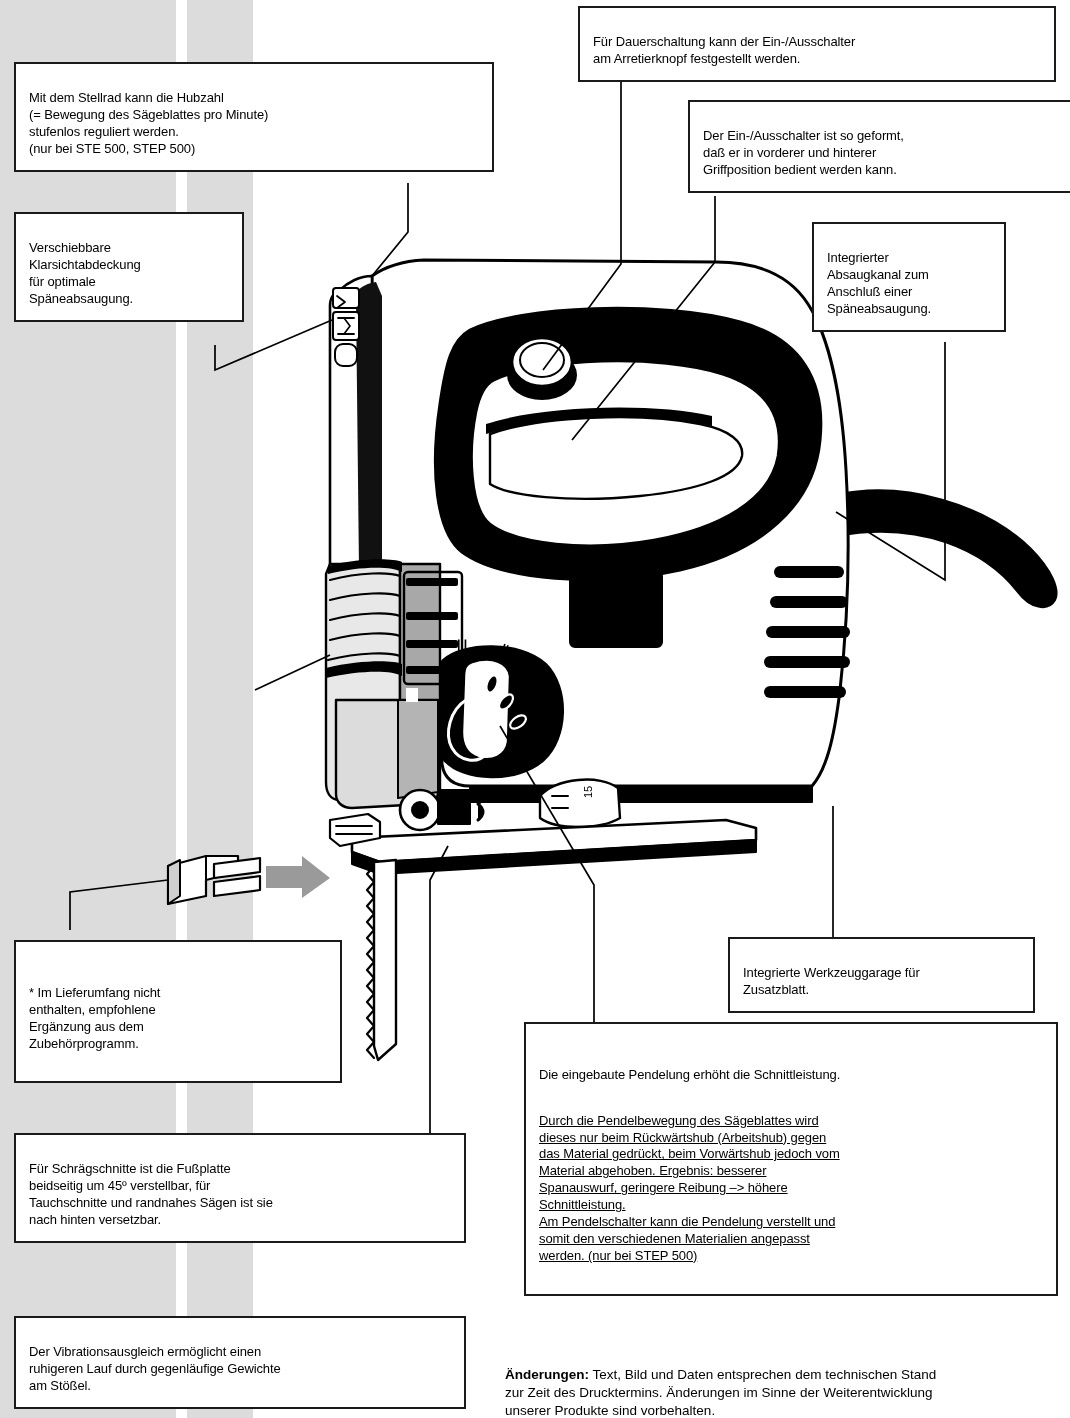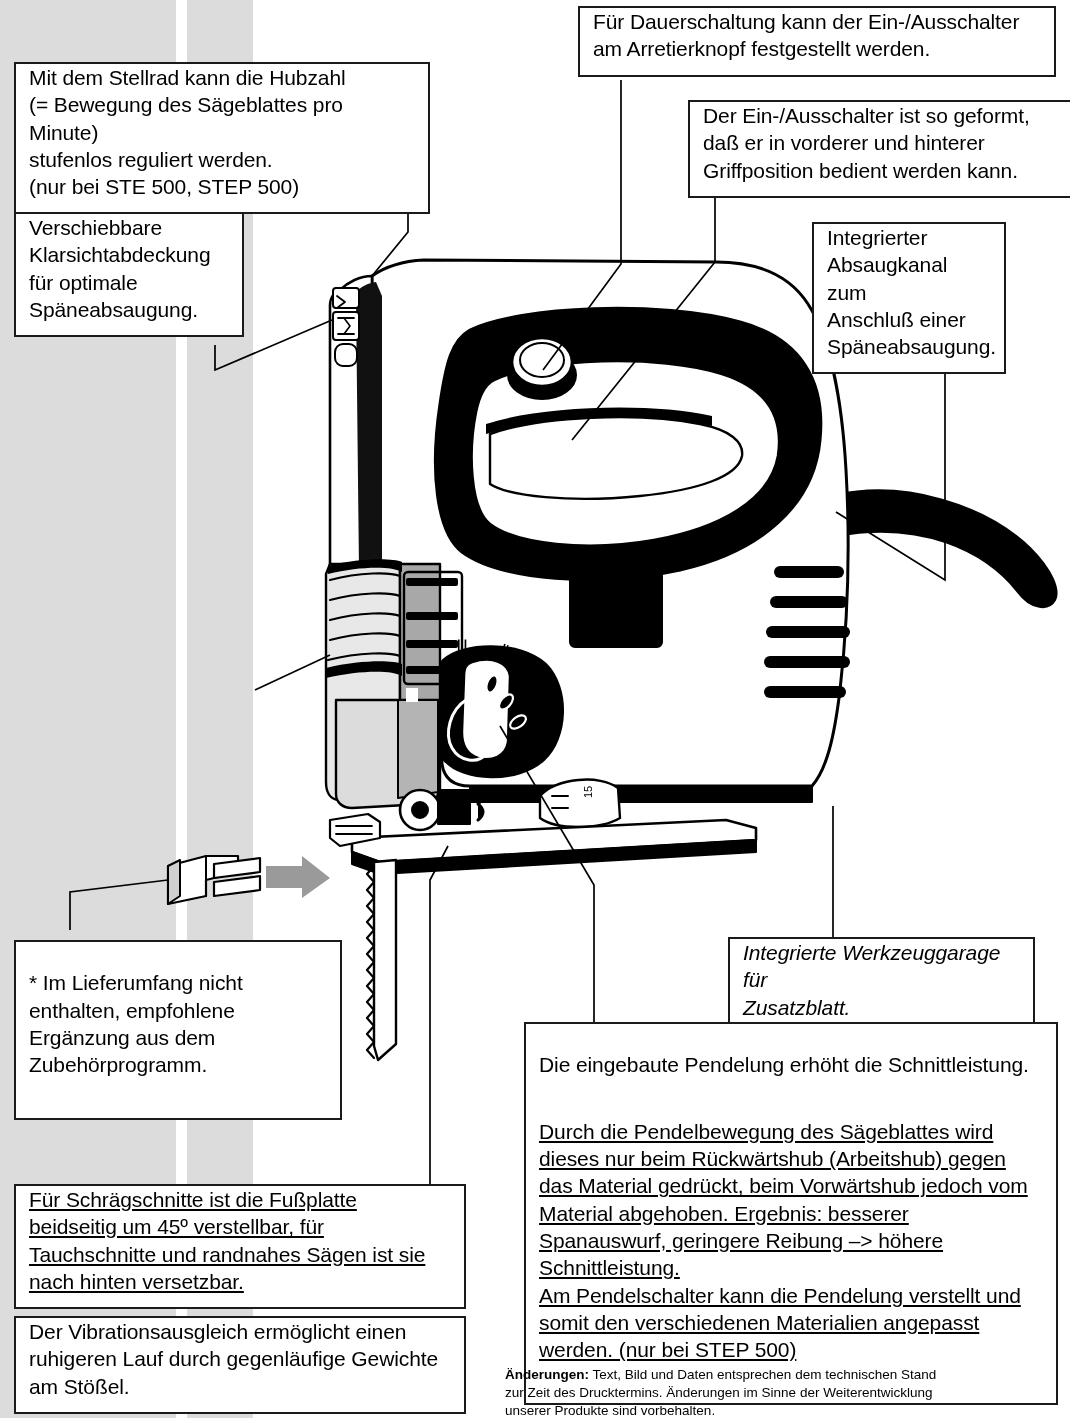--- a/index.html
+++ b/index.html
@@ -27,23 +27,23 @@
   .band-a { left: 0px;   width: 176px; }
   .band-b { left: 187px; width: 66px;  }
 
   
   .callout {
     position: absolute;
     box-sizing: border-box;
     background: #ffffff;
     border: 2px solid #1a1a1a;
     color: #000000;
-    font-size: 21px;
+    font-size: 13px;
     line-height: 1.30;
-    padding: 0 13px 12px 13px;
+    padding: 26px 13px 12px 13px;
     white-space: pre-line;
     letter-spacing: -0.1px;
   }
   .callout p { margin: 0; }
   .callout p + p { margin-top: 12px; text-decoration: underline; }
 
   
   .footnote {
     position: absolute;
     left: 505px;
@@ -250,60 +250,60 @@
       <path d="M715 196 L 715 262 L 572 440"></path>
 
       <path d="M945 342 L 945 580 L 836 512"></path>
 
       <path d="M833 938 L 833 806"></path>
 
       <path d="M594 1031 L 594 885 L 500 726"></path>
     </g>
   </svg>
 
-  <div class="callout" style="left:14px; top:62px; width:416px;">Mit dem Stellrad kann die Hubzahl
+  <div class="callout" style="left:14px; top:62px; width:480px;">Mit dem Stellrad kann die Hubzahl
 (= Bewegung des Sägeblattes pro Minute)
 stufenlos reguliert werden.
 (nur bei STE 500, STEP 500)</div>
 
   <div class="callout" style="left:14px; top:212px; width:230px;">Verschiebbare
 Klarsichtabdeckung
 für optimale
 Späneabsaugung.</div>
 
 
   <div class="callout" style="left:14px; top:940px; width:328px;">
     <p>* Im Lieferumfang nicht
 enthalten, empfohlene
 Ergänzung aus dem
 Zubehörprogramm.</p>
   </div>
 
-  <div class="callout" style="left:14px; top:1184px; width:452px;text-decoration:underline;">Für Schrägschnitte ist die Fußplatte
+  <div class="callout" style="left:14px; top:1133px; width:452px;">Für Schrägschnitte ist die Fußplatte
 beidseitig um 45º  verstellbar, für
 Tauchschnitte und randnahes Sägen ist sie
 nach hinten versetzbar.</div>
 
   <div class="callout" style="left:14px; top:1316px; width:452px;">Der Vibrationsausgleich ermöglicht einen
 ruhigeren Lauf durch gegenläufige Gewichte
 am Stößel.</div>
 
   <div class="callout" style="left:578px; top:6px; width:478px;">Für Dauerschaltung kann der Ein-/Ausschalter
 am Arretierknopf festgestellt werden.</div>
 
   <div class="callout" style="left:659px; top:100px; width:390px;margin-left:29px;">Der Ein-/Ausschalter ist so geformt,
 daß er in vorderer und hinterer
 Griffposition bedient werden kann.</div>
 
   <div class="callout" style="left:812px; top:222px; width:194px;">Integrierter
 Absaugkanal zum
 Anschluß einer
 Späneabsaugung.</div>
 
-  <div class="callout" style="left:728px; top:937px; width:307px;font-style:italic;">Integrierte Werkzeuggarage für
+  <div class="callout" style="left:728px; top:937px; width:307px;">Integrierte Werkzeuggarage für
 Zusatzblatt.</div>
 
   <div class="callout" style="left:524px; top:1022px; width:534px;">
     <p>Die eingebaute Pendelung erhöht die Schnittleistung.</p>
     <p>Durch die Pendelbewegung des Sägeblattes wird
 dieses nur beim Rückwärtshub  (Arbeitshub) gegen
 das Material gedrückt, beim Vorwärtshub jedoch vom
 Material abgehoben. Ergebnis: besserer
 Spanauswurf, geringere Reibung –&gt; höhere
 Schnittleistung.

